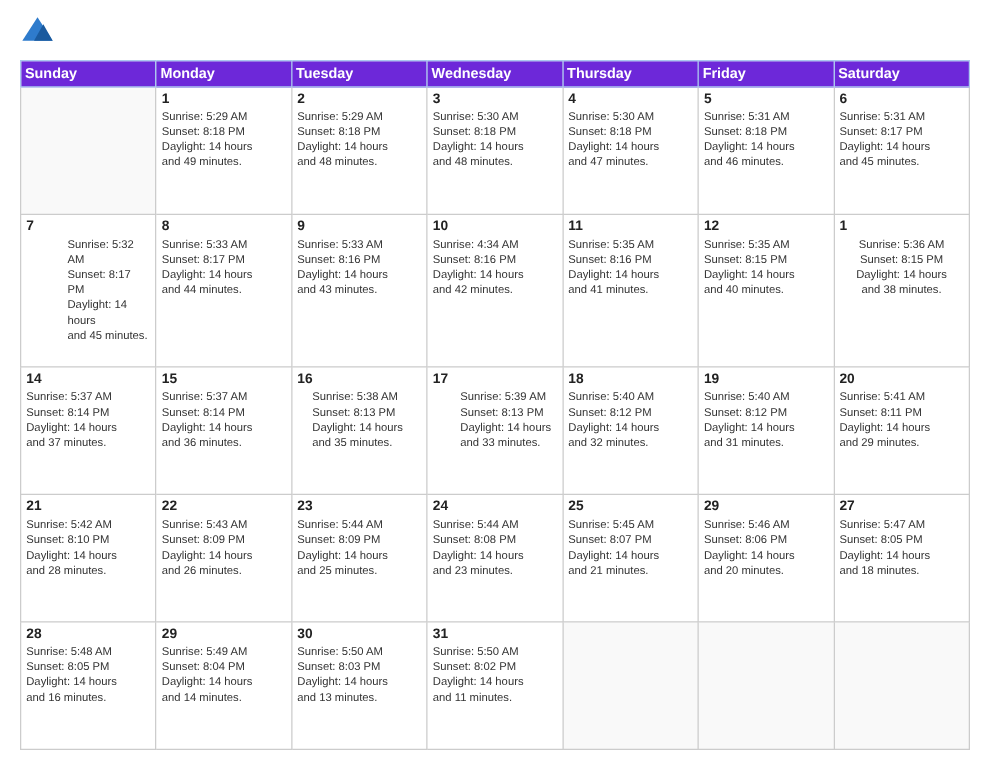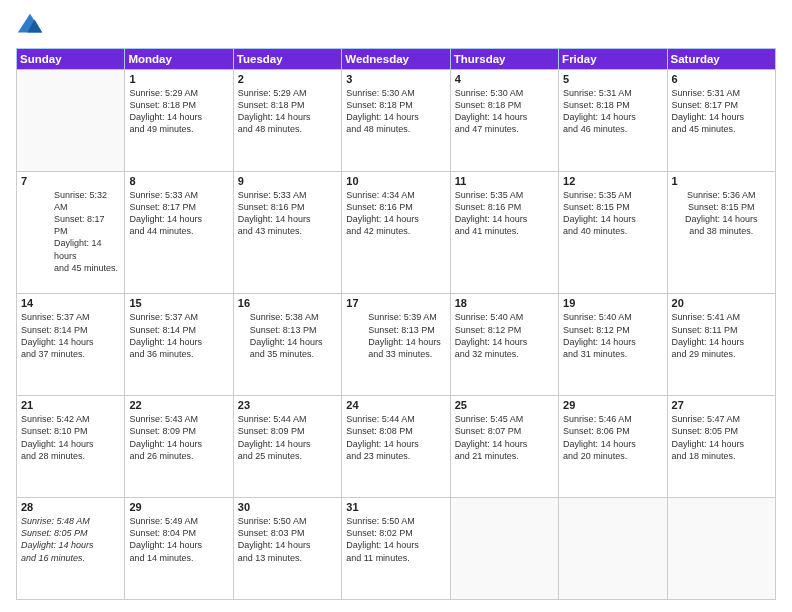--- a/index.html
+++ b/index.html
@@ -328,21 +328,21 @@
             <span class="day-num">27</span>
             <div class="day-info" style="white-space: pre-line;">Sunrise: 5:47 AM
 Sunset: 8:05 PM
 Daylight: 14 hours
 and 18 minutes.</div>
           </td>
         </tr>
         <tr>
           <td>
             <span class="day-num">28</span>
-            <div class="day-info" style="white-space: pre-line; font-style: italic;">Sunrise: 5:48 AM
+            <div class="day-info" style="white-space: pre-line;">Sunrise: 5:48 AM
 Sunset: 8:05 PM
 Daylight: 14 hours
 and 16 minutes.</div>
           </td>
           <td>
             <span class="day-num">29</span>
             <div class="day-info" style="white-space: pre-line;">Sunrise: 5:49 AM
 Sunset: 8:04 PM
 Daylight: 14 hours
 and 14 minutes.</div>

